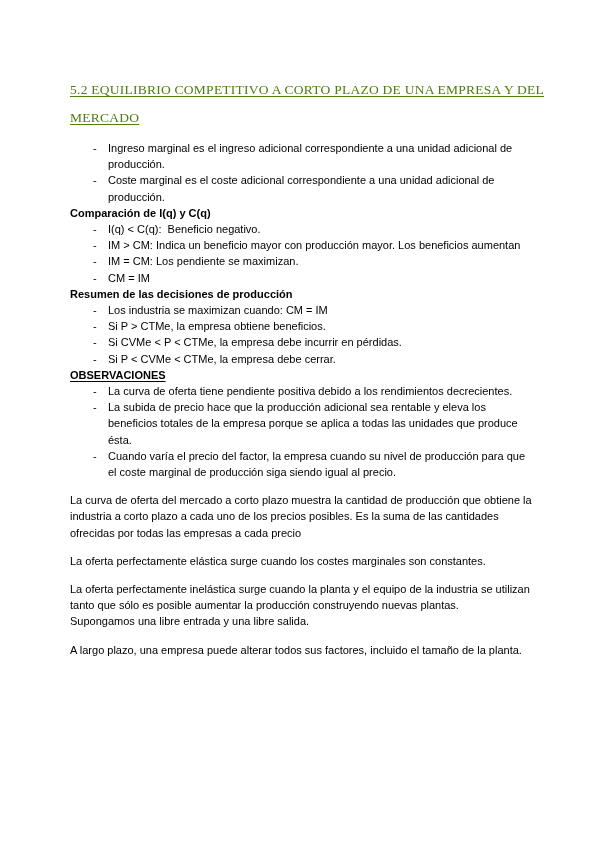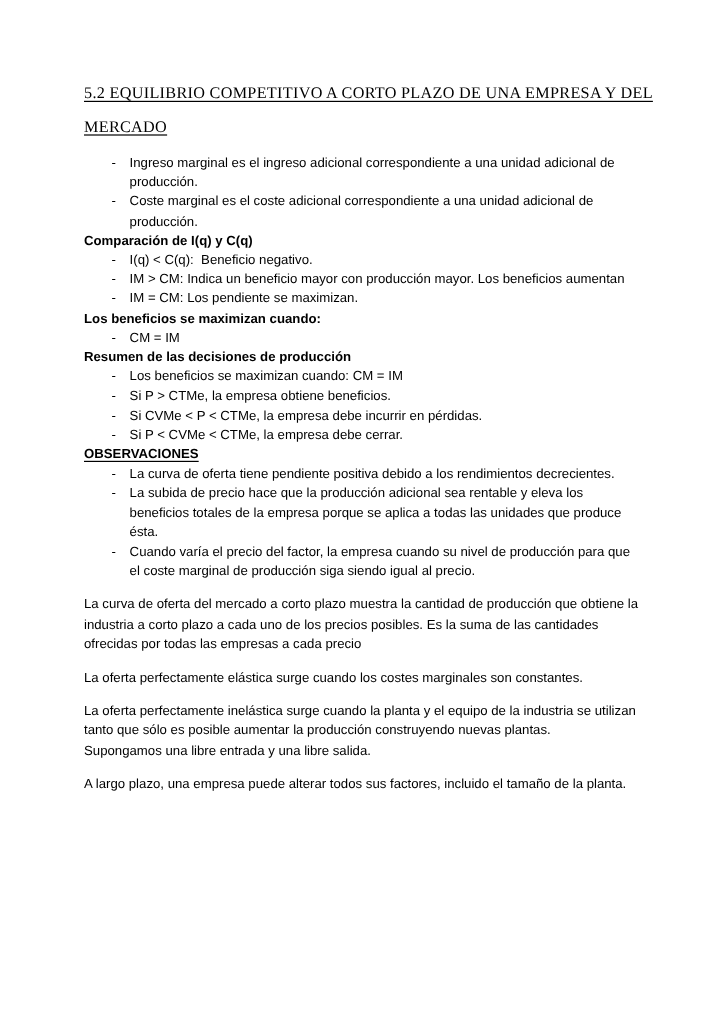--- a/index.html
+++ b/index.html
@@ -16,22 +16,22 @@
     padding: 60px 68px 0 70px;
     font-family: "Liberation Sans", sans-serif;
     font-size: 11px;
     color: #000000;
     overflow: hidden;
   }
   h1.doc-title {
     font-family: "Liberation Serif", serif;
     font-weight: 400;
     font-size: 13.5px;
-    margin: 4px 0 8px 0;
-    color: #000000;
+    margin: 16px 0 8px 0;
+    color: #4d7c0f;
   }
   .title-line {
     display: block;
     white-space: nowrap;
     line-height: 28px;
     letter-spacing: 0.25px;
     text-decoration: underline;
     text-underline-offset: 2px;
   }
   h2.sec-heading {
@@ -103,35 +103,34 @@
         <span class="btext">IM &gt; CM: Indica un beneficio mayor con producción mayor. Los beneficios aumentan</span>
       </li>
       <li>
         <span class="bmarker">-</span>
         <span class="btext">IM = CM: Los pendiente se maximizan.</span>
       </li>
     </ul>
   </section>
 
   <section class="block">
-    <h2 class="sec-heading">Los beneficios se maximizan cuando:</h2>
     <ul class="blist">
       <li>
         <span class="bmarker">-</span>
         <span class="btext">CM = IM</span>
       </li>
     </ul>
   </section>
 
   <section class="block">
     <h2 class="sec-heading">Resumen de las decisiones de producción</h2>
     <ul class="blist">
       <li>
         <span class="bmarker">-</span>
-        <span class="btext">Los beneficios se maximizan cuando: CM = IM</span>
+        <span class="btext">Los industria se maximizan cuando: CM = IM</span>
       </li>
       <li>
         <span class="bmarker">-</span>
         <span class="btext">Si P &gt; CTMe, la empresa obtiene beneficios.</span>
       </li>
       <li>
         <span class="bmarker">-</span>
         <span class="btext">Si CVMe &lt; P &lt; CTMe, la empresa debe incurrir en pérdidas.</span>
       </li>
       <li>

